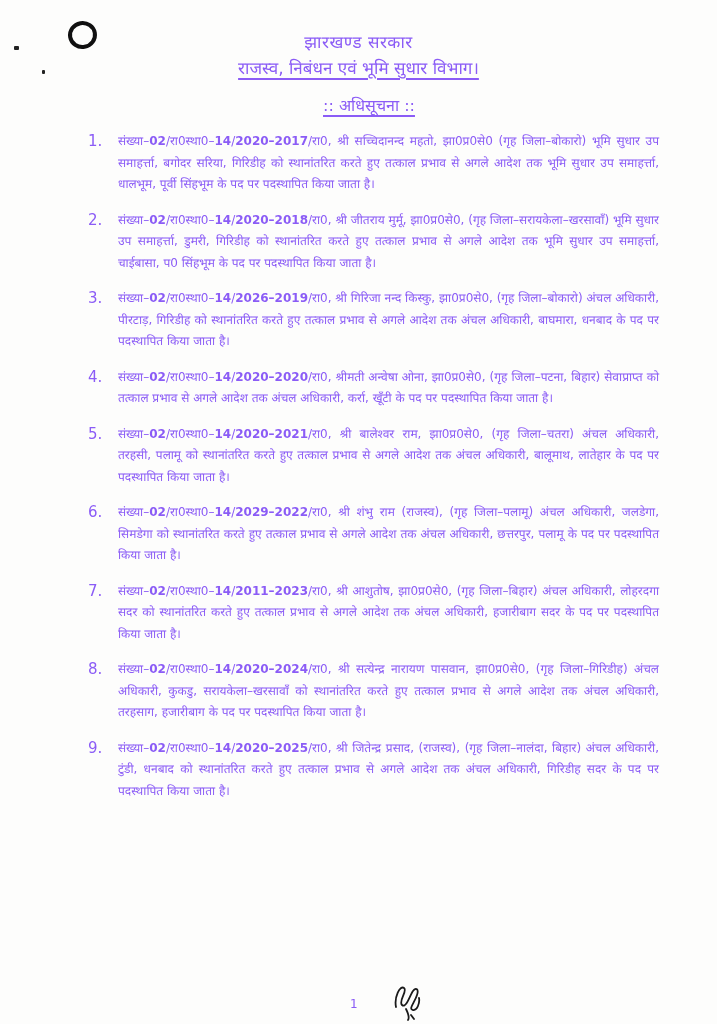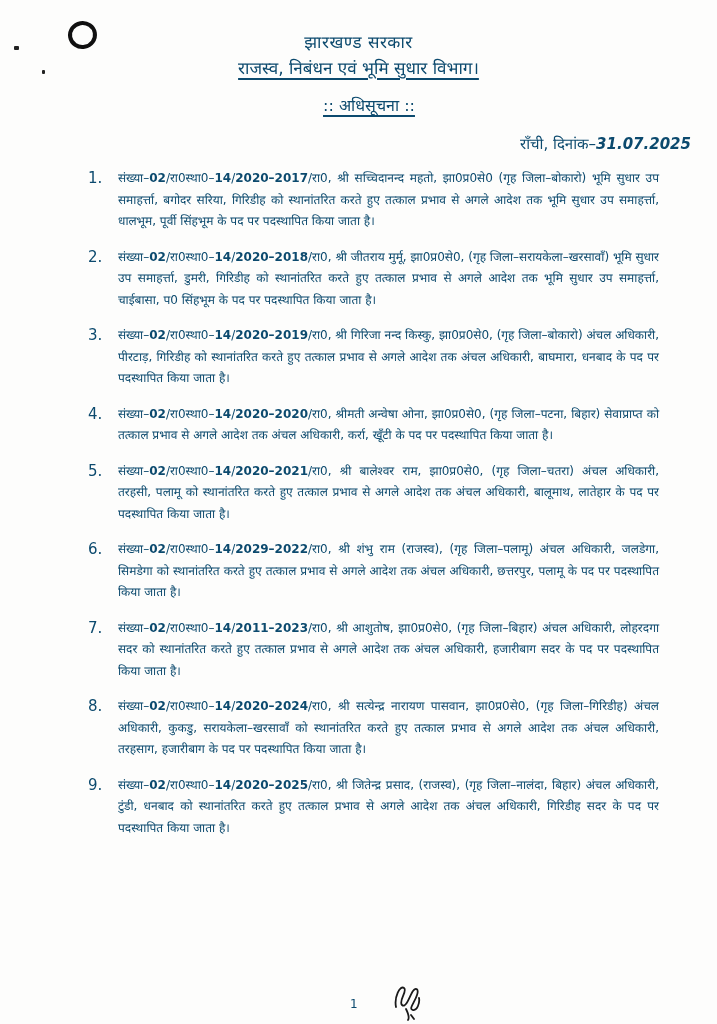--- a/index.html
+++ b/index.html
@@ -2,21 +2,21 @@
 <html><head>
 <meta charset="utf-8">
 <style>
   html, body { margin: 0; padding: 0; background: #e8e8e8; }
   .page {
     position: relative;
     width: 717px;
     height: 1024px;
     margin: 0 auto;
     background: #fdfdfc;
-    color: #0c4a6e;
+    color: #8b5cf6;
     font-family: "DejaVu Sans", sans-serif;
     overflow: hidden;
   }
   
   .punch {
     position: absolute; left: 68px; top: 21px;
     width: 21px; height: 20px;
     border: 4px solid #101010;
     border-radius: 50%;
     transform: rotate(-10deg);
@@ -51,39 +51,36 @@
   <div class="punch"></div>
   <div class="speck s1"></div>
   <div class="speck s2"></div>
 
   <div class="header">
     <div class="t1">झारखण्ड सरकार</div>
     <div class="t2">राजस्व, निबंधन एवं भूमि सुधार विभाग।</div>
     <div class="t3">:: अधिसूचना ::</div>
   </div>
 
-  <div class="dateline">
-    <span>राँची, दिनांक–</span><span class="date">31.07.2025</span>
-  </div>
 
   <div class="list">
 
     <div class="item">
       <span class="num">1.</span>
       <p class="body"><span class="ref">संख्या–<b>02</b>/रा0स्था0–<b>14</b>/<b>2020–2017</b>/रा0,</span> <span>श्री सच्चिदानन्द महतो, झा0प्र0से0 (गृह जिला–बोकारो) भूमि सुधार उप समाहर्त्ता, बगोदर सरिया, गिरिडीह को स्थानांतरित करते हुए तत्काल प्रभाव से अगले आदेश तक भूमि सुधार उप समाहर्त्ता, धालभूम, पूर्वी सिंहभूम के पद पर पदस्थापित किया जाता है।</span></p>
     </div>
 
     <div class="item">
       <span class="num">2.</span>
       <p class="body"><span class="ref">संख्या–<b>02</b>/रा0स्था0–<b>14</b>/<b>2020–2018</b>/रा0,</span> <span>श्री जीतराय मुर्मू, झा0प्र0से0, (गृह जिला–सरायकेला–खरसावाँ) भूमि सुधार उप समाहर्त्ता, डुमरी, गिरिडीह को स्थानांतरित करते हुए तत्काल प्रभाव से अगले आदेश तक भूमि सुधार उप समाहर्त्ता, चाईबासा, प0 सिंहभूम के पद पर पदस्थापित किया जाता है।</span></p>
     </div>
 
     <div class="item">
       <span class="num">3.</span>
-      <p class="body"><span class="ref">संख्या–<b>02</b>/रा0स्था0–<b>14</b>/<b>2020–2019</b>/रा0,</span> <span>श्री गिरिजा नन्द किस्कु, झा0प्र0से0, (गृह जिला–बोकारो) अंचल अधिकारी, पीरटाड़, गिरिडीह को स्थानांतरित करते हुए तत्काल प्रभाव से अगले आदेश तक अंचल अधिकारी, बाघमारा, धनबाद के पद पर पदस्थापित किया जाता है।</span></p>
+      <p class="body"><span class="ref">संख्या–<b>02</b>/रा0स्था0–<b>14</b>/<b>2026–2019</b>/रा0,</span> <span>श्री गिरिजा नन्द किस्कु, झा0प्र0से0, (गृह जिला–बोकारो) अंचल अधिकारी, पीरटाड़, गिरिडीह को स्थानांतरित करते हुए तत्काल प्रभाव से अगले आदेश तक अंचल अधिकारी, बाघमारा, धनबाद के पद पर पदस्थापित किया जाता है।</span></p>
     </div>
 
     <div class="item">
       <span class="num">4.</span>
       <p class="body"><span class="ref">संख्या–<b>02</b>/रा0स्था0–<b>14</b>/<b>2020–2020</b>/रा0,</span> <span>श्रीमती अन्वेषा ओना, झा0प्र0से0, (गृह जिला–पटना, बिहार) सेवाप्राप्त को तत्काल प्रभाव से अगले आदेश तक अंचल अधिकारी, कर्रा, खूँटी के पद पर पदस्थापित किया जाता है।</span></p>
     </div>
 
     <div class="item">
       <span class="num">5.</span>
       <p class="body"><span class="ref">संख्या–<b>02</b>/रा0स्था0–<b>14</b>/<b>2020–2021</b>/रा0,</span> <span>श्री बालेश्वर राम, झा0प्र0से0, (गृह जिला–चतरा) अंचल अधिकारी, तरहसी, पलामू को स्थानांतरित करते हुए तत्काल प्रभाव से अगले आदेश तक अंचल अधिकारी, बालूमाथ, लातेहार के पद पर पदस्थापित किया जाता है।</span></p>

